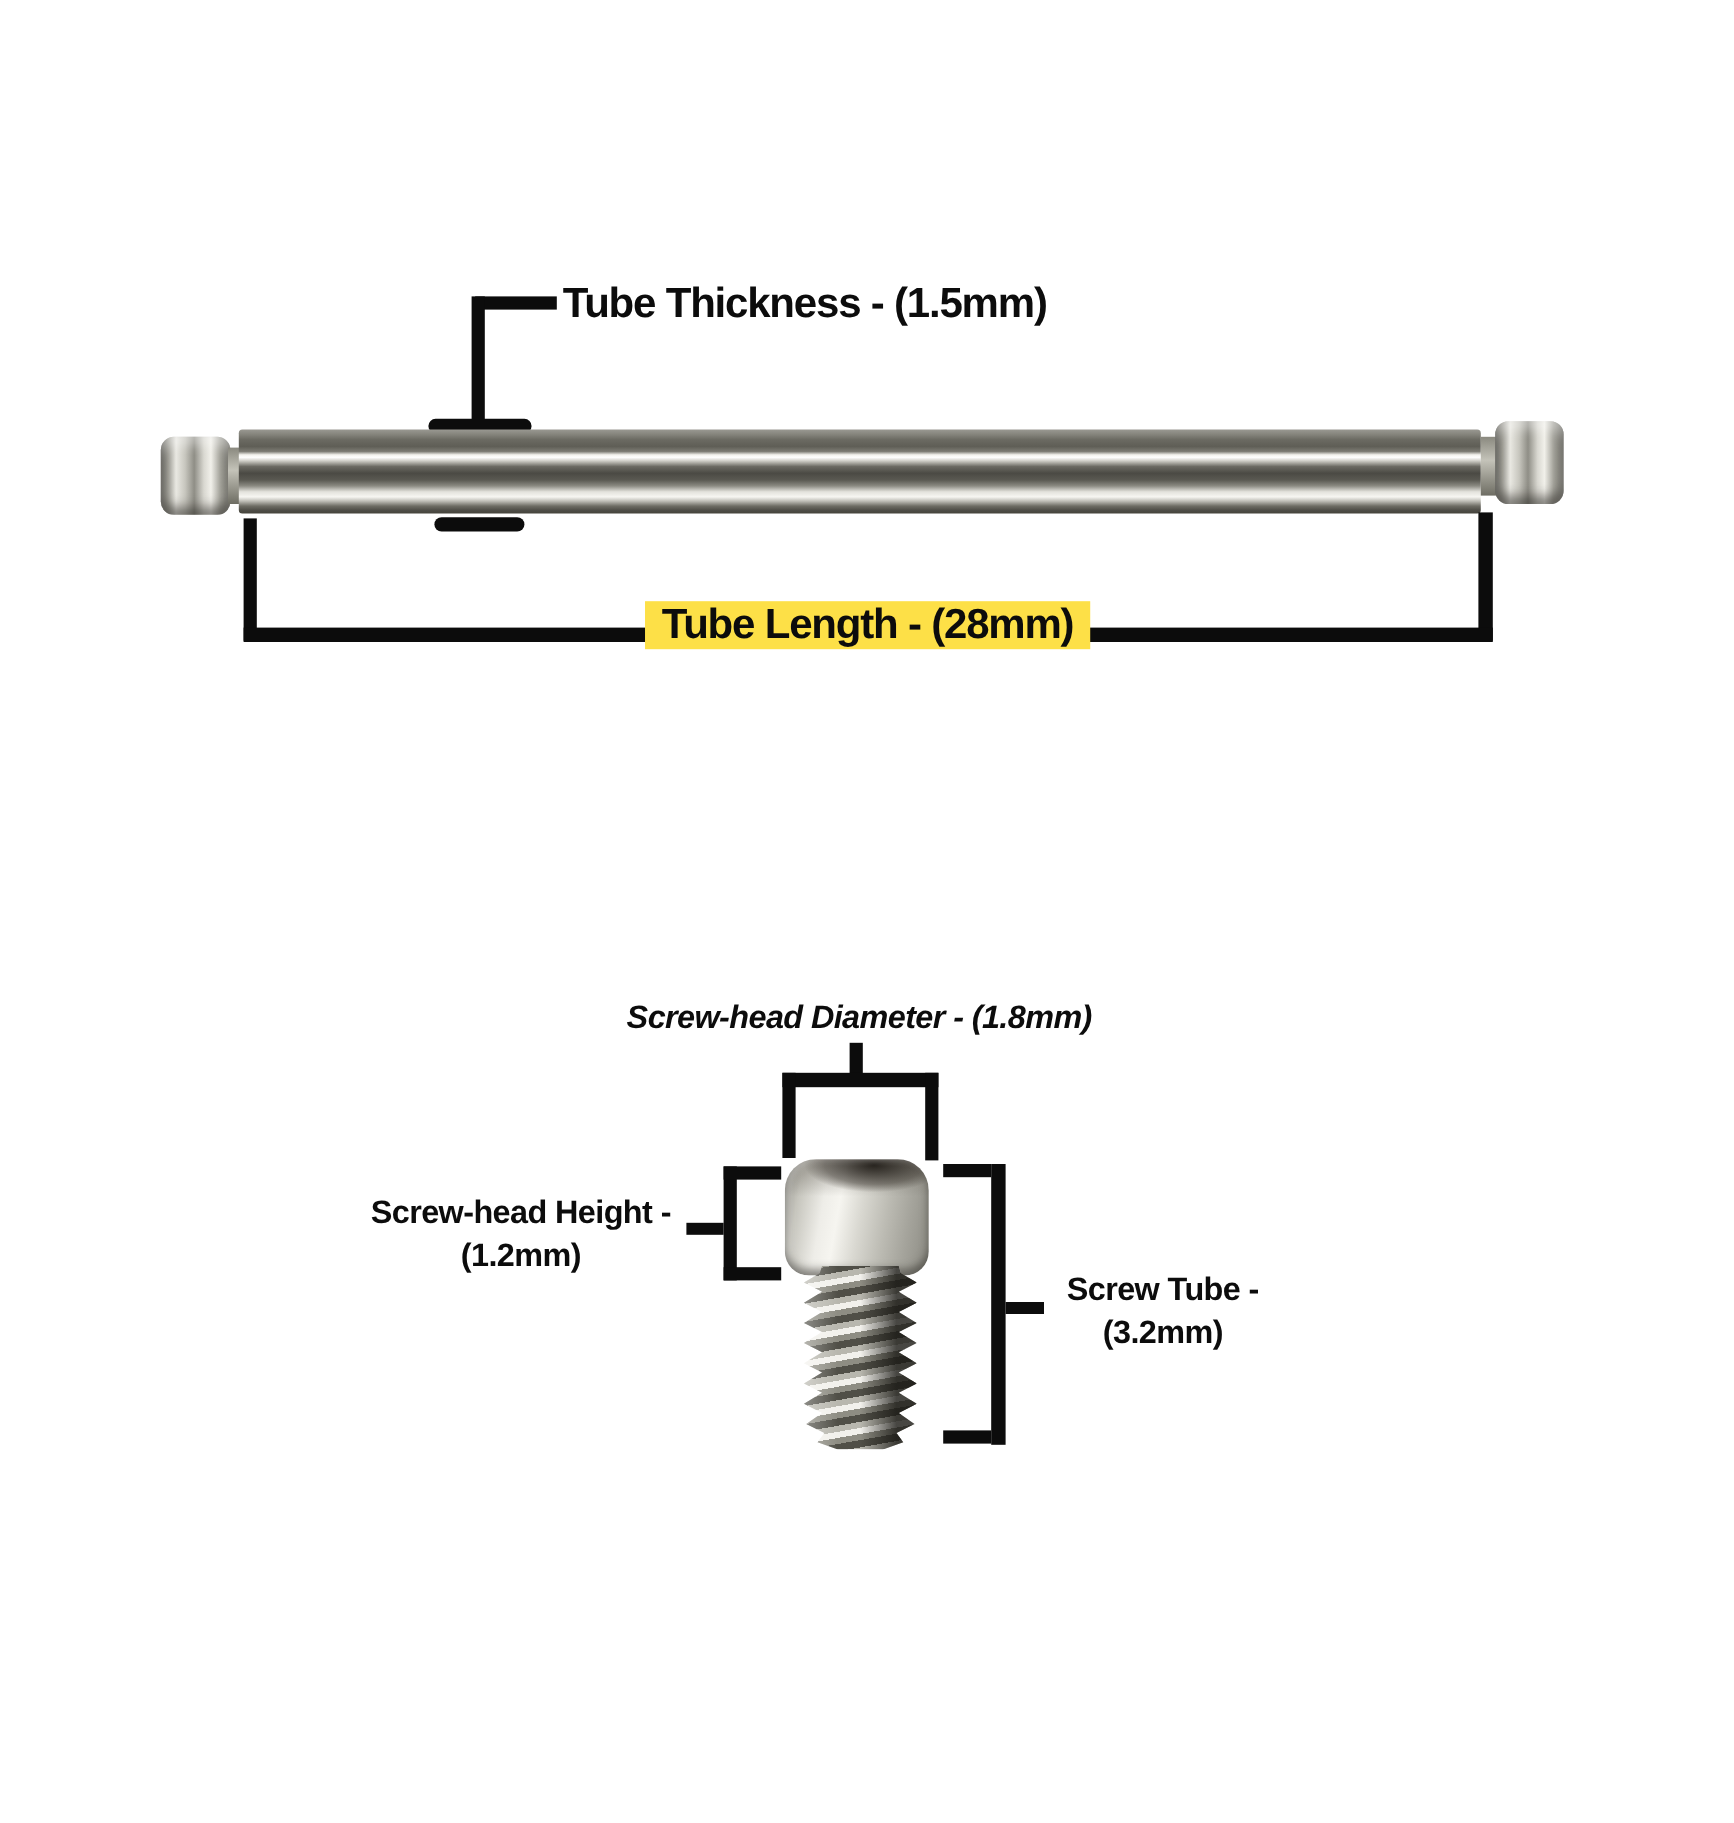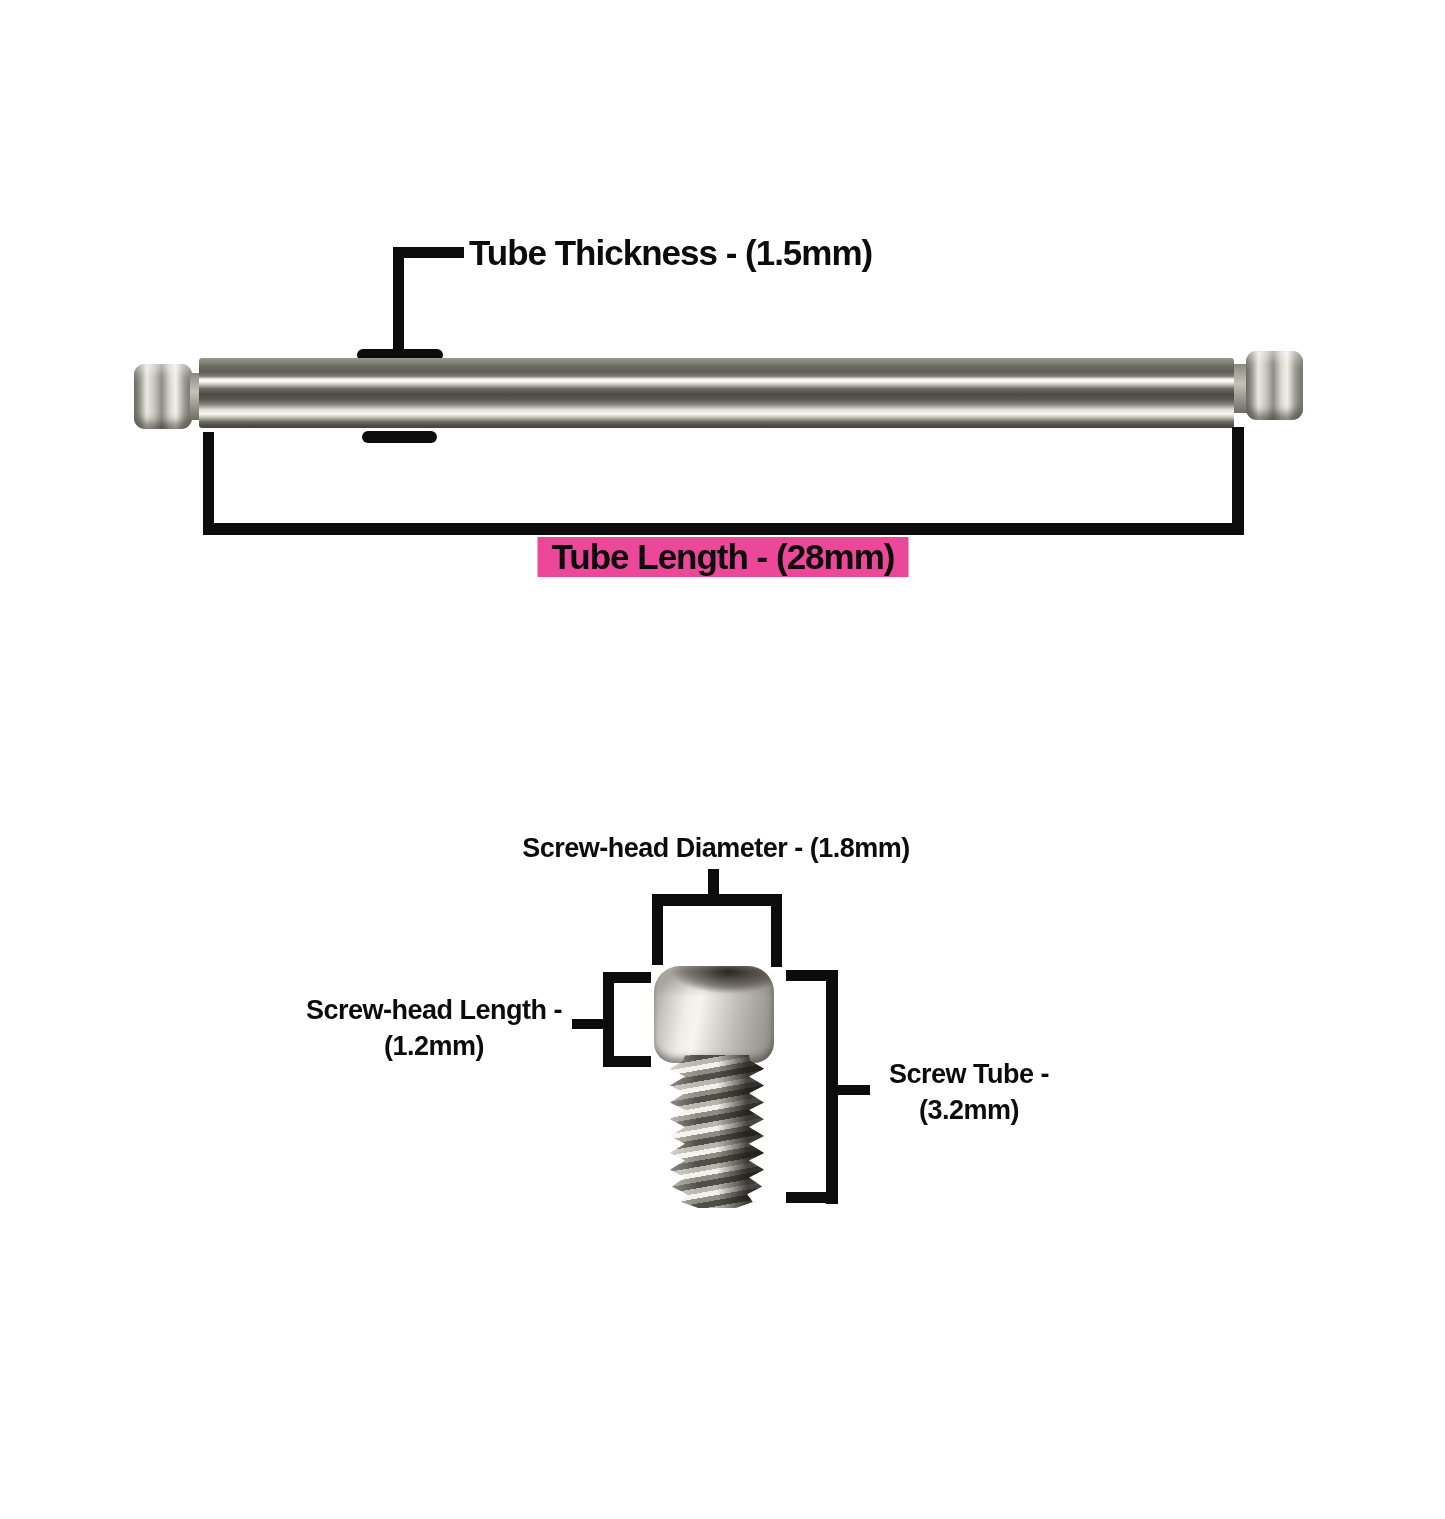--- a/index.html
+++ b/index.html
@@ -20,21 +20,21 @@
     letter-spacing:-1px;color:var(--ann,#0c0c0c);
     white-space:nowrap;
   }
   .label-sm{
     position:absolute;
     font-weight:700;font-size:27px;line-height:36px;
     letter-spacing:-0.5px;color:var(--ann,#0c0c0c);
     white-space:nowrap;
   }
   .center-x{transform:translateX(-50%);}
-  .on-line{background:#ec4899;padding:0 14px;margin-top:36px;}
+  .on-line{background:#fde047;padding:0 14px;}
   .two-line{text-align:center;white-space:normal;}
   
   .tube-cap{
     position:absolute;border-radius:11px;
     background:linear-gradient(to right,
       #5c5b54 0%, #9b9a92 10%, #e9e8e2 22%, #c7c6be 35%, #8f8e86 48%,
       #d9d8d1 62%, #f1f0ea 72%, #a7a69e 85%, #6b6a62 100%);
     box-shadow: inset 0 7px 9px rgba(255,255,255,.40), inset 0 -7px 9px rgba(28,26,22,.50);
   }
   .tube-neck{
@@ -94,31 +94,31 @@
   <div class="tube-neck" style="left:190px;top:373px;width:11px;height:47px;"></div>
   <div class="tube-body" style="left:199px;top:358px;width:1035px;height:70px;"></div>
   <div class="tube-neck" style="left:1234px;top:364px;width:13px;height:49px;"></div>
   <div class="tube-cap" style="left:1246px;top:351px;width:57px;height:69px;"></div>
 
   <div class="ln" style="left:203px;top:432px;width:11px;height:102px;"></div>
   <div class="ln" style="left:1232px;top:427px;width:12px;height:107px;"></div>
   <div class="ln" style="left:203px;top:523px;width:1041px;height:12px;"></div>
   <div class="label-lg center-x on-line" style="left:723px;top:501px;">Tube Length - (28mm)</div>
 
-  <div class="label-sm center-x" style="left:716px;top:830px;">Screw-head Diameter - (1.8mm)</div>
+  <div class="label-sm center-x" style="left:716px;top:830px;font-style:italic;">Screw-head Diameter - (1.8mm)</div>
   <div class="ln" style="left:708px;top:869px;width:11px;height:30px;"></div>
   <div class="ln" style="left:652px;top:894px;width:130px;height:12px;"></div>
   <div class="ln" style="left:652px;top:894px;width:11px;height:71px;"></div>
   <div class="ln" style="left:771px;top:894px;width:11px;height:73px;"></div>
 
   <div class="screw-head" style="left:654px;top:966px;width:120px;height:97px;"></div>
   <div class="screw-threads" style="left:670px;top:1055px;width:94px;height:153px;"></div>
 
   <div class="label-sm two-line" style="left:297px;top:992px;width:274px;">
-    <span>Screw-head Length -</span><br>
+    <span>Screw-head Height -</span><br>
     <span>(1.2mm)</span>
   </div>
   <div class="ln" style="left:572px;top:1019px;width:31px;height:10px;"></div>
   <div class="ln" style="left:603px;top:972px;width:11px;height:95px;"></div>
   <div class="ln" style="left:603px;top:972px;width:48px;height:11px;"></div>
   <div class="ln" style="left:603px;top:1056px;width:48px;height:11px;"></div>
 
   <div class="ln" style="left:826px;top:970px;width:12px;height:234px;"></div>
   <div class="ln" style="left:786px;top:970px;width:40px;height:11px;"></div>
   <div class="ln" style="left:786px;top:1192px;width:40px;height:11px;"></div>

